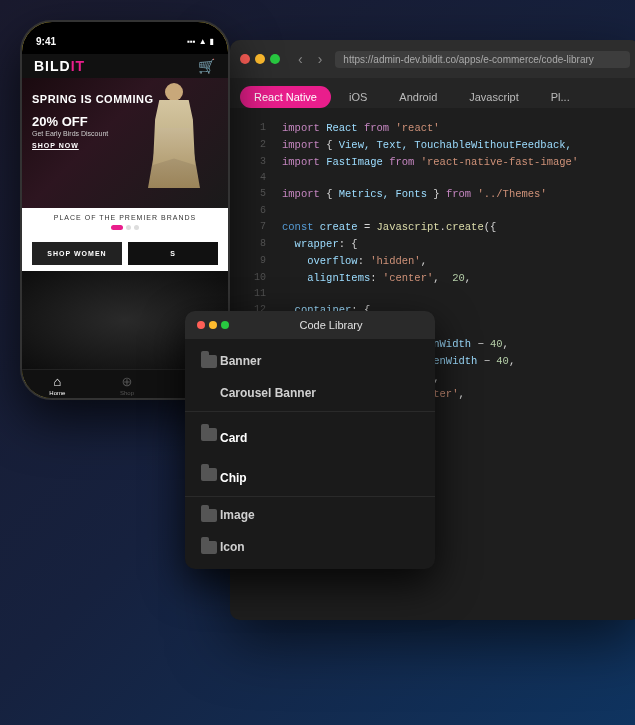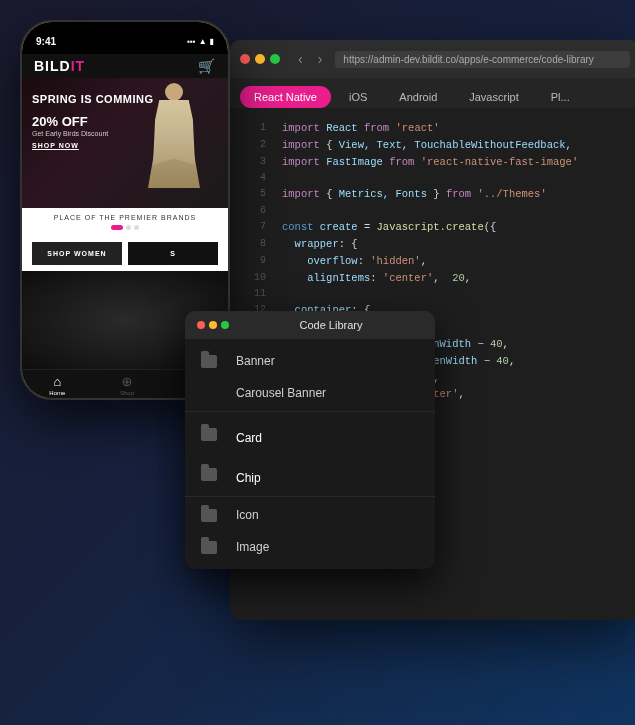--- a/index.html
+++ b/index.html
@@ -488,21 +488,22 @@
 
     .library-items {
       padding: 6px 0;
     }
 
     .lib-item {
       display: flex;
       align-items: center;
       padding: 9px 16px;
       cursor: pointer;
-      gap: 19px;
+      gap: 3px;
+      font-weight: bold;
     }
 
     .folder-icon {
       width: 16px;
       height: 13px;
       background: #555;
       border-radius: 0 2px 2px 2px;
       position: relative;
       flex-shrink: 0;
     }
@@ -766,20 +767,20 @@
       <div class="folder-icon"></div>
       <span class="lib-item-label">Card</span>
     </div>
     <div class="lib-item highlighted">
       <div class="folder-icon"></div>
       <span class="lib-item-label">Chip</span>
     </div>
     <div class="lib-divider"></div>
     <div class="lib-item">
       <div class="folder-icon"></div>
-      <span class="lib-item-label">Icon</span>
+      <span class="lib-item-label">Image</span>
     </div>
     <div class="lib-item">
       <div class="folder-icon"></div>
-      <span class="lib-item-label">Image</span>
+      <span class="lib-item-label">Icon</span>
     </div>
   </div>
 </div>
 
 </body></html>

